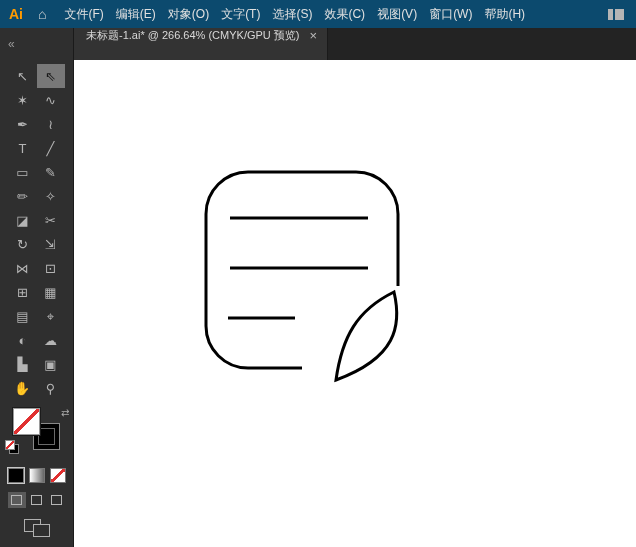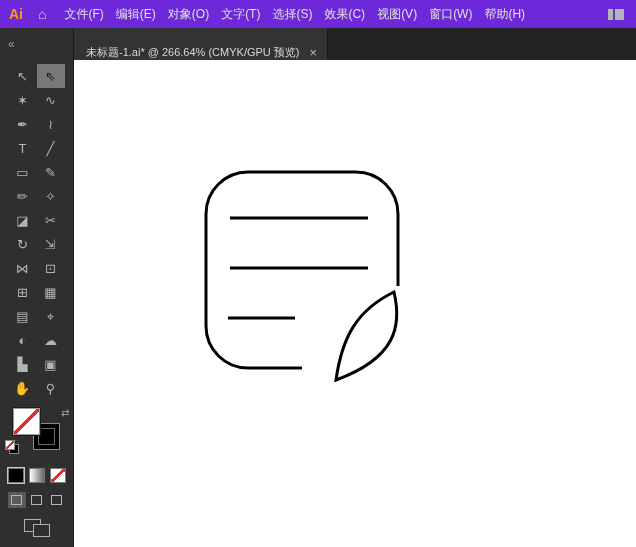--- a/index.html
+++ b/index.html
@@ -1,36 +1,36 @@
 <!DOCTYPE html>
 <html><head>
 <meta charset="utf-8">
 <style>
   html,body { margin:0; padding:0; background:#111; }
   body { width:636px; height:547px; overflow:hidden;
          font-family:"Liberation Sans","DejaVu Sans",sans-serif; }
   .app { width:636px; height:547px; display:flex; flex-direction:column; background:#fff; }
 
   
-  .menubar { flex:0 0 28px; height:28px; background:#6d28d9; display:flex; align-items:center;
+  .menubar { flex:0 0 28px; height:28px; background:#0c4a6e; display:flex; align-items:center;
              color:#e0e0e0; font-size:12px; user-select:none; }
   .ai-logo { color:#ff9a00; font-weight:bold; font-size:14px; padding:0 9px; }
   .home-icon { color:#d8d8d8; font-size:14px; padding:0 12px 0 6px; }
   .menu-items { display:flex; align-items:center;text-align:right; }
   .menu-item { padding:0 6px; cursor:default; white-space:nowrap; }
   .ws-icon { margin-left:auto; margin-right:12px; display:inline-flex; gap:2px; }
   .ws-icon span { display:block; background:#b5b5b5; height:11px; }
   .ws-l { width:5px; } .ws-r { width:9px; }
 
   
   .tabbar { flex:0 0 32px; height:32px; display:flex; background:#232323; align-items:stretch; }
   .toolbar-header { flex:0 0 74px; width:74px; background:#2f2f2f; color:#9a9a9a;
                     display:flex; align-items:center; padding-left:8px; box-sizing:border-box;
                     font-size:12px; border-right:1px solid #1a1a1a; }
-  .doc-tab { background:#333333; color:#d8d8d8; font-size:11px; display:flex; align-items:flex-end;
+  .doc-tab { background:#333333; color:#d8d8d8; font-size:11px; display:flex; align-items:flex-start;
              gap:10px; padding:0 10px 0 12px; border-right:1px solid #1a1a1a; white-space:nowrap; }
   .tab-close { color:#bdbdbd; font-size:13px; cursor:default; }
   .banner { flex:1; background:#3e3e3e; color:#dedede; font-size:12px; display:flex;
             align-items:center; justify-content:center; letter-spacing:.5px; white-space:nowrap; }
 
   
   .main { flex:1; display:flex; min-height:0; }
   .toolbar { flex:0 0 74px; width:74px; background:#2f2f2f; border-right:1px solid #1a1a1a;
              display:flex; flex-direction:column; align-items:center; padding-top:4px;
              box-sizing:border-box; }

